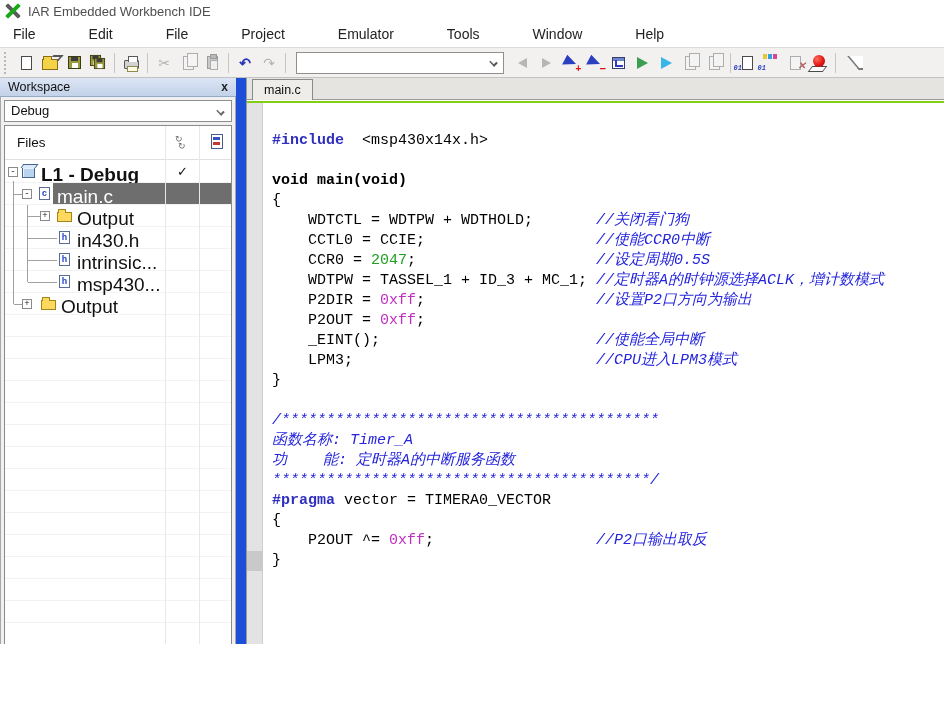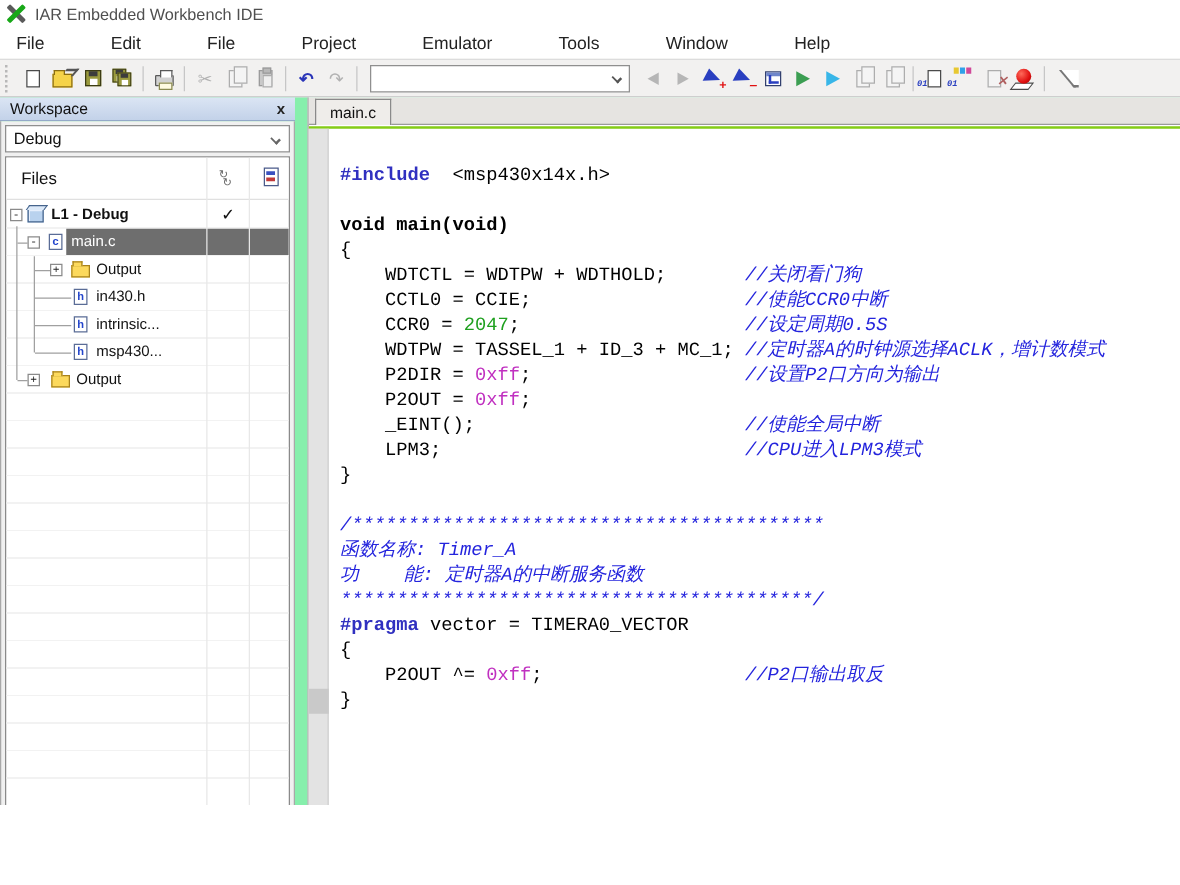--- a/index.html
+++ b/index.html
@@ -60,21 +60,21 @@
   .dots i { width:4px; height:5px; display:block; }
   .redball { position:relative; width:12px; height:12px; border-radius:50%; background:radial-gradient(circle at 4px 4px,#ff6a5a,#e01010 60%,#900); margin-bottom:3px; }
   .plat { position:absolute; left:2px; bottom:1px; width:15px; height:6px; border:1px solid #4a4a4a; transform:skewX(-38deg); background:#fff; }
   .xmark { position:absolute; right:0; bottom:2px; color:#b06060; font-size:10px; font-weight:bold; line-height:1; }
   .combo { position:relative; width:208px; height:22px; background:#fff; border:1px solid #8f8f8f; margin:0 6px; }
   .combo .chev { position:absolute; right:6px; top:6px; }
   .chev { width:7px; height:7px; border-right:2px solid #555; border-bottom:2px solid #555; transform:rotate(45deg) scale(1,.72); }
   .edgeico { position:absolute; right:-6px; width:16px; height:14px; border-bottom:2px solid #777; border-left:2px solid #777; transform:skewX(40deg); background:#fff; }
 
   
-  .content { position:absolute; left:0; top:78px; width:944px; height:630px; background:#86efac; }
+  .content { position:absolute; left:0; top:78px; width:944px; height:630px; background:#1d4ed8; }
 
   
   .workspace { position:absolute; left:0; top:0; width:236px; height:630px; }
   .ws-caption { position:absolute; left:0; top:0; right:0; height:19px; background:linear-gradient(#dbe5f4,#c3d2e9); border-bottom:1px solid #93a9c8; display:flex; align-items:center; padding:0 8px; }
   .ws-caption .t { font-size:12.5px; color:#111; flex:1; }
   .ws-close { font-size:12px; font-weight:bold; color:#222; cursor:default; }
   .ws-inner { position:absolute; left:0; top:19px; right:0; bottom:0; background:#f0f0f0; border:1px solid #a8a8a8; border-top:none; padding:3px; }
   .cfg { position:relative; height:22px; background:#fff; border:1px solid #8f8f8f; margin-bottom:3px; }
   .cfg .t { font-size:13px; color:#111; line-height:20px; padding-left:6px; }
   .cfg .chev { position:absolute; right:7px; top:7px; border-color:#666; }
@@ -85,21 +85,21 @@
   .hdr-ico1 { position:absolute; left:170px; top:9px; width:18px; height:16px; }
   .hdr-ico1:before, .hdr-ico1:after { content:"↻"; position:absolute; font-size:9px; color:#6a6a6a; line-height:1; }
   .hdr-ico1:before { left:0; top:0; }
   .hdr-ico1:after { left:3px; top:7px; }
   .hdr-ico2 { position:absolute; left:206px; top:8px; width:12px; height:15px; background:#fff; border:1px solid #4a5a8a; }
   .hdr-ico2 .b { position:absolute; left:1px; top:2px; width:7px; height:3px; background:#3a50c0; }
   .hdr-ico2 .r { position:absolute; left:1px; top:7px; width:7px; height:3px; background:#c03a3a; }
   .treearea { position:absolute; left:0; right:0; top:35px; bottom:0;
       background:repeating-linear-gradient(to bottom, transparent 0px, transparent 21px, #f2f2f2 21px, #f2f2f2 22px); }
   .trow { position:absolute; left:0; right:0; height:22px; }
-  .trow .lbl { position:absolute; top:3px; font-size:12px; color:#111; white-space:nowrap; }
+  .trow .lbl { position:absolute; top:3px; font-size:19px; color:#111; white-space:nowrap; }
   .trow .lbl.bold { font-weight:bold; }
   .trow .lbl.white { color:#fff; }
   .selbg { position:absolute; left:48px; right:0; top:0; height:21px; background:#6e6e6e; z-index:4; }
   .selbg ~ .lbl, .trow .z5 { z-index:5; }
   .ebox { position:absolute; top:6px; width:10px; height:10px; background:#fff; border:1px solid #8a8a8a; font-size:9px; line-height:8px; text-align:center; color:#222; z-index:5; font-family:"Liberation Mono",monospace; }
   .cube { position:absolute; top:6px; width:13px; height:11px; background:#b9d2ee; border:1px solid #46648c; box-shadow:inset 1px 1px 0 #e6effc; z-index:5; }
   .cube:before { content:""; position:absolute; left:-1px; top:-4px; width:13px; height:3px; background:#dce9f8; border:1px solid #46648c; border-bottom:none; transform:skewX(-35deg); }
   .fpage { position:absolute; top:4px; width:11px; height:13px; background:#fff; border:1px solid #5a6c96; font-family:"Liberation Mono",monospace; font-weight:bold; font-size:9px; color:#2244cc; text-align:center; line-height:12px; z-index:5; }
   .fold { position:absolute; top:7px; width:15px; height:10px; background:#fcd95c; border:1px solid #a8821c; z-index:5; }
   .fold:before { content:""; position:absolute; left:0px; top:-4px; width:6px; height:3px; background:#fcd95c; border:1px solid #a8821c; border-bottom:none; }

